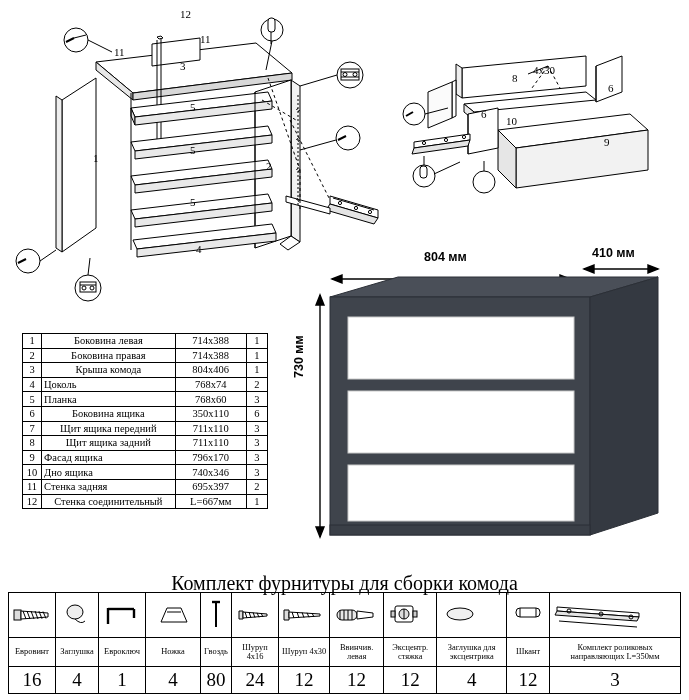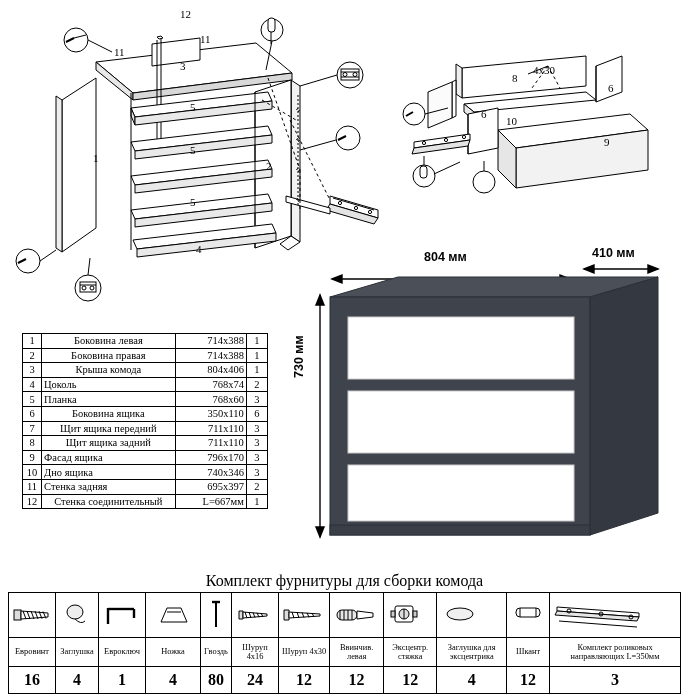--- a/index.html
+++ b/index.html
@@ -15,43 +15,43 @@
     position:absolute;left:22px;top:333px;width:246px;
     border-collapse:collapse;font-size:10.5px;
   }
   #parts-table td{
     border:1px solid #000;padding:0 2px;height:13.6px;line-height:13px;
     white-space:nowrap;
   }
   #parts-table td.num{width:14px;text-align:center;}
   #parts-table td.name{width:128px;text-align:center;}
   #parts-table td.name.ind{text-align:left;}
-  #parts-table td.size{width:66px;text-align:right;}
+  #parts-table td.size{width:66px;text-align:center;}
   #parts-table td.qty{width:16px;text-align:center;}
 
   
   .dimlabel{font-family:"Liberation Sans", sans-serif;font-weight:bold;font-size:12.5px;}
 
   
   #kit-title{
     position:absolute;left:0;top:572px;width:689px;text-align:center;
-    font-size:16px;font-family:"Liberation Serif", serif;
+    font-size:20px;font-family:"Liberation Serif", serif;
   }
   #kit-table{
     position:absolute;left:8px;top:592px;width:673px;
     border-collapse:collapse;
   }
   #kit-table td{border:1px solid #000;text-align:center;vertical-align:middle;}
   #kit-table tr.icons td{height:42px;}
   #kit-table tr.labels td{
     height:26px;font-size:8.4px;line-height:9.5px;
     font-family:"Liberation Serif", serif;padding:1px;
   }
   #kit-table tr.counts td{
-    height:24px;font-size:16px;font-weight:bold;
+    height:24px;font-size:19px;font-weight:normal;
     font-family:"Liberation Serif", serif;
     border-radius:11px;
   }
 
   
   .bnum{
     font-family:"Liberation Serif", serif;font-size:11px;
     position:absolute;
   }
 </style>

